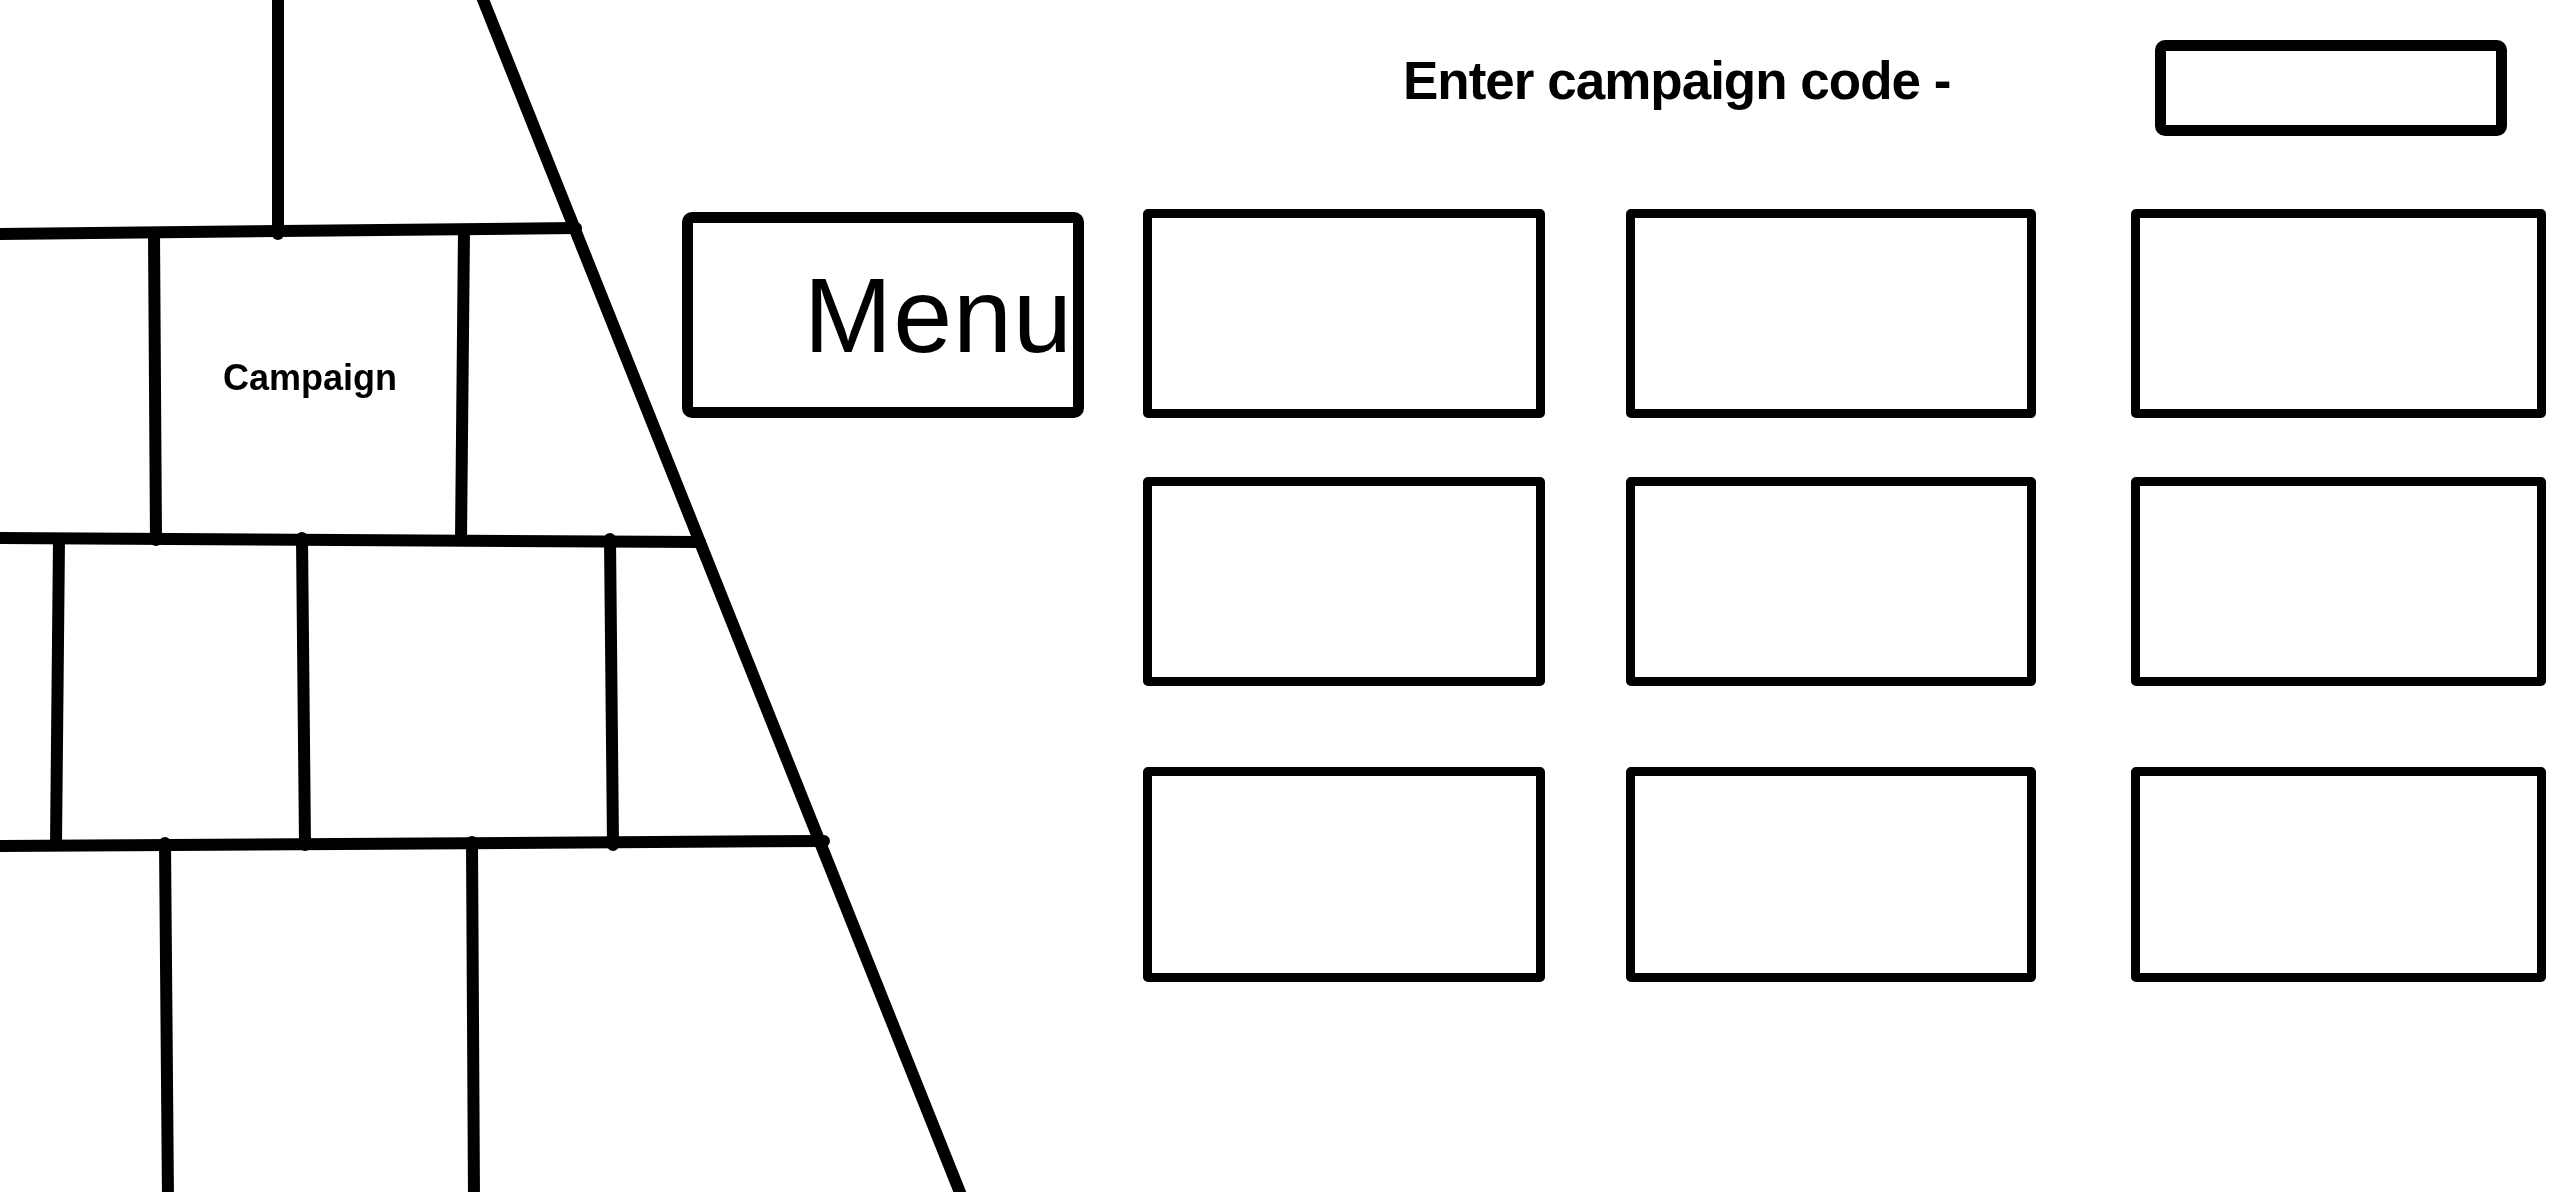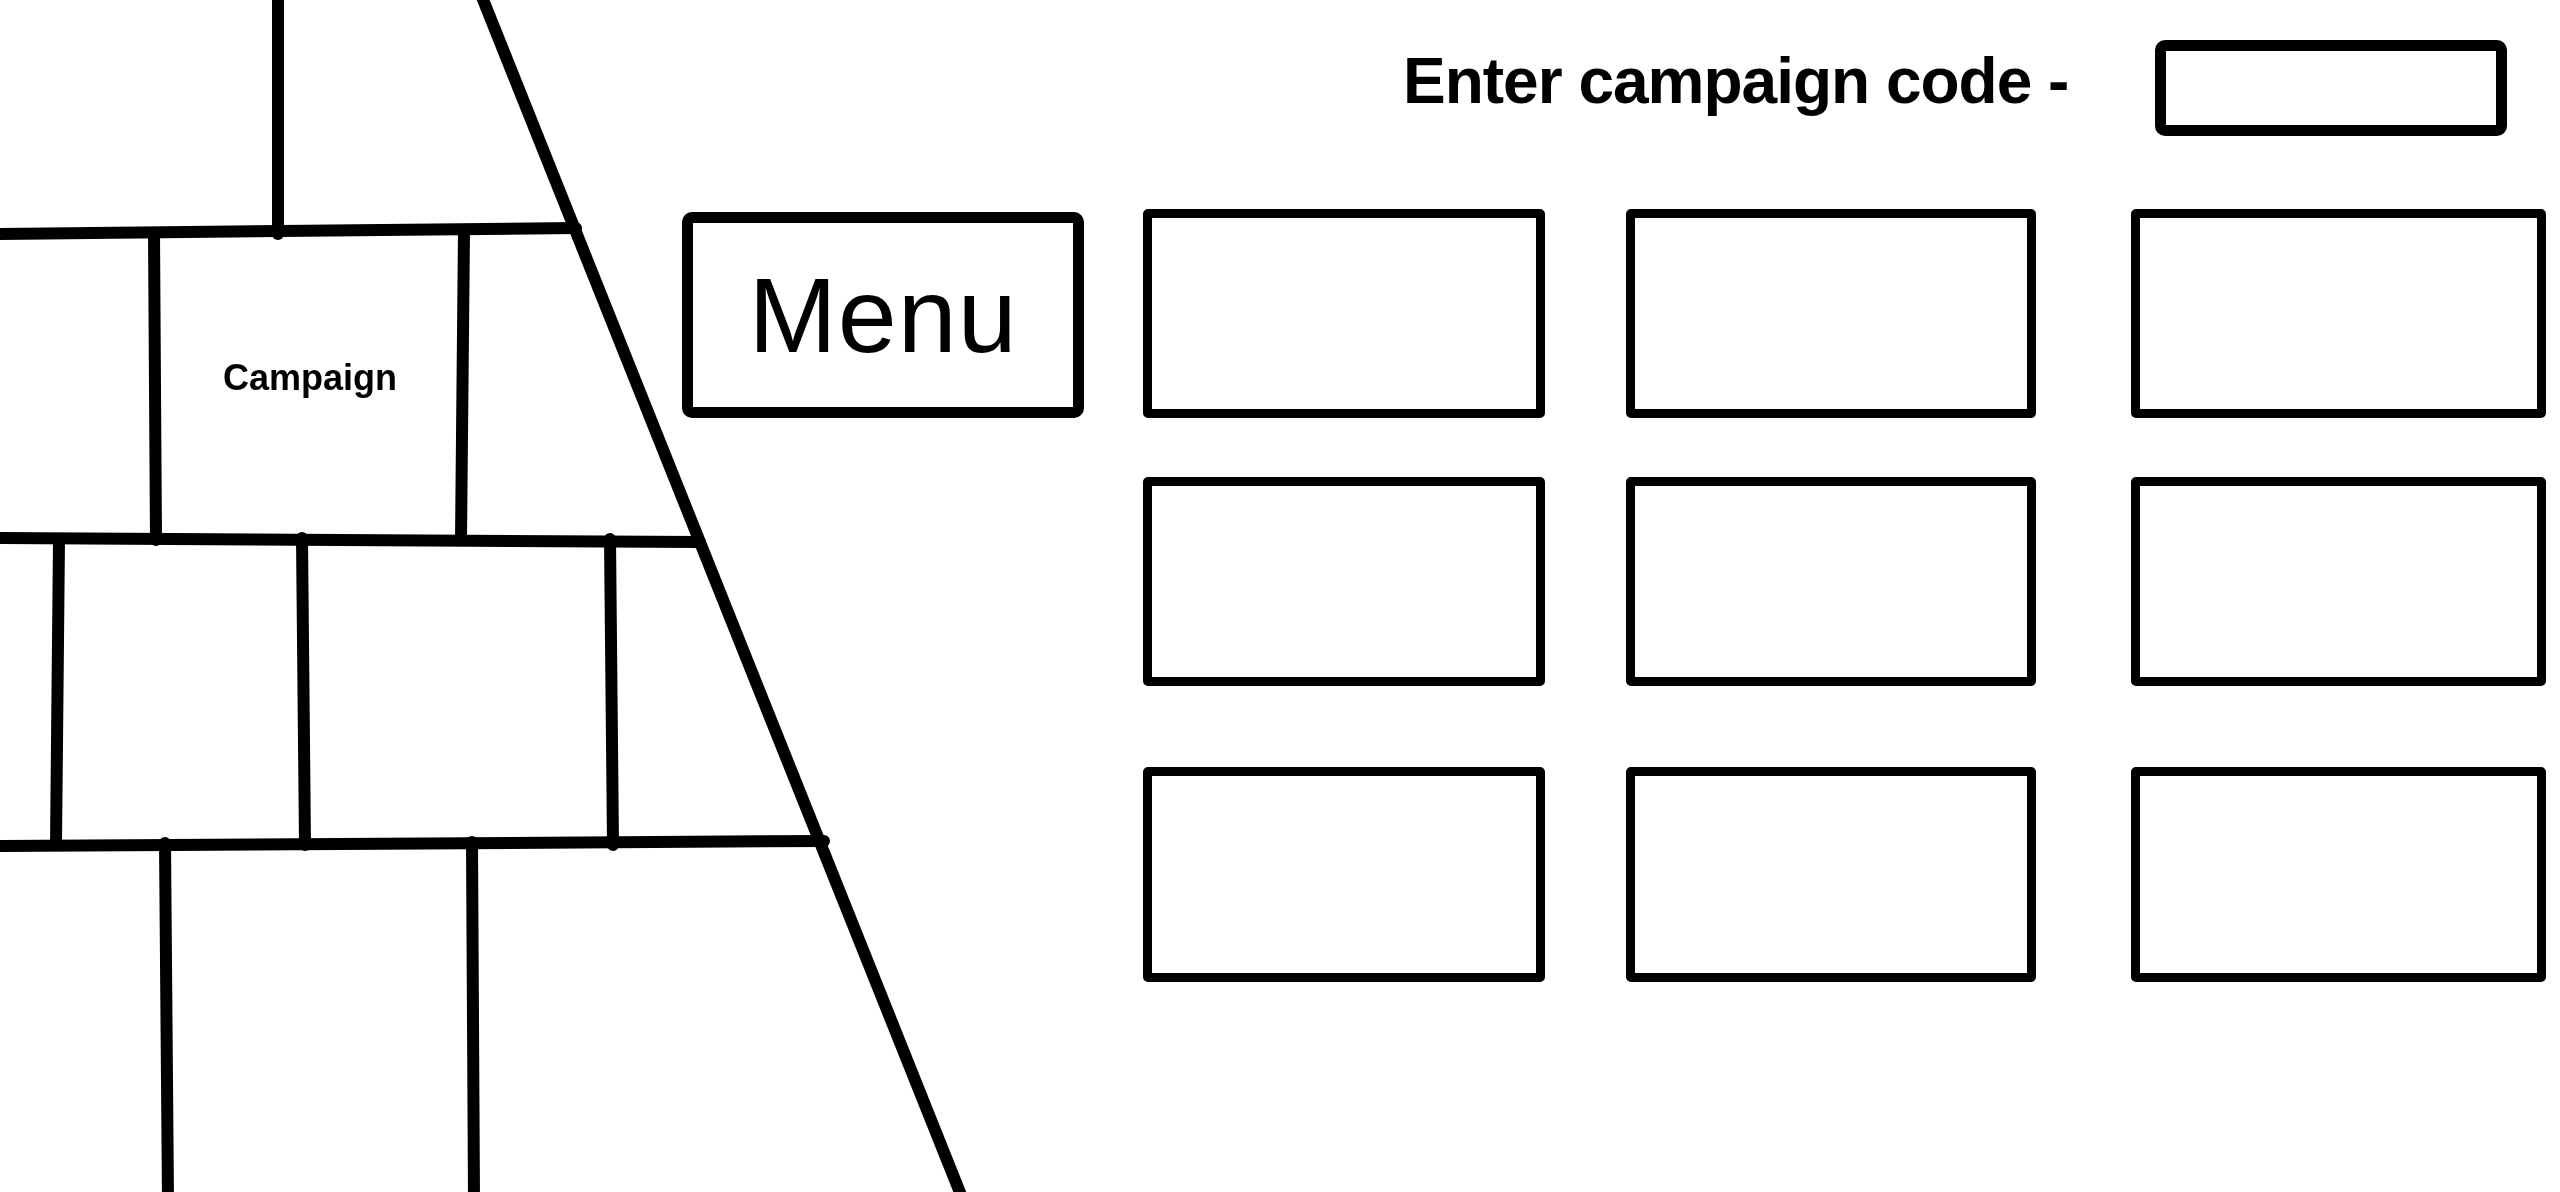--- a/index.html
+++ b/index.html
@@ -36,21 +36,21 @@
     transform: translate(-50%, -50%);
     font-size: 36px;
     font-weight: 700;
     letter-spacing: 0px;
     white-space: nowrap;
   }
   .prompt-label {
     position: absolute;
     left: 1403px;
     top: 48px;
-    font-size: 64px;
+    font-size: 53px;
     line-height: 66px;
     font-weight: 700;
     letter-spacing: -1px;
     white-space: nowrap;
   }
   .code-input {
     position: absolute;
     left: 2155px;
     top: 40px;
     width: 352px;
@@ -70,21 +70,21 @@
     left: 682px;
     top: 212px;
     width: 402px;
     height: 206px;
     box-sizing: border-box;
     border: 11px solid #000000;
     border-radius: 10px;
     background: #ffffff;
     display: flex;
     align-items: center;
-    justify-content: center;
+    justify-content: flex-end;
     font-size: 106px;
     font-weight: 400;
     letter-spacing: 1px;
     cursor: pointer;
     user-select: none;
   }
   .grid-box {
     position: absolute;
     box-sizing: border-box;
     border: 9px solid #000000;

